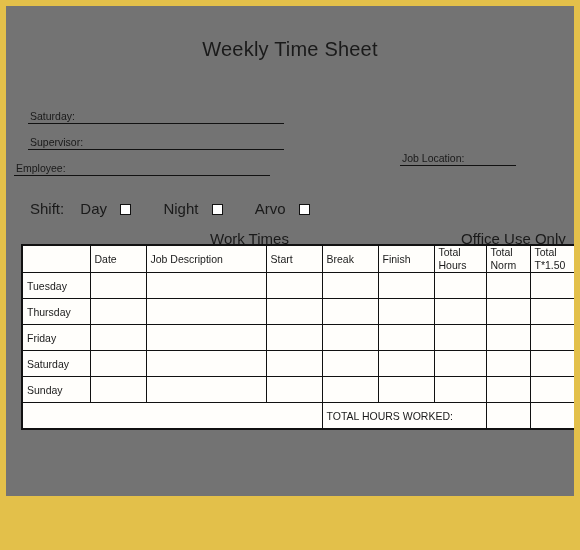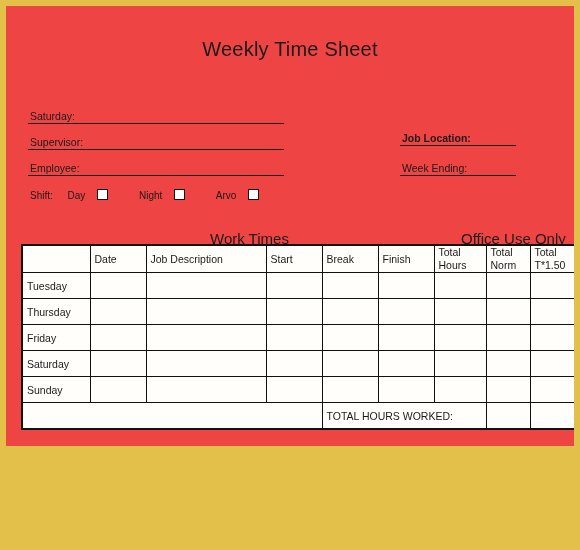--- a/index.html
+++ b/index.html
@@ -11,22 +11,22 @@
     height: 550px;
     background: #e3c04a;
     font-family: "Liberation Sans", sans-serif;
     overflow: hidden;
   }
   #page {
     position: absolute;
     left: 6px;
     top: 6px;
     width: 568px;
-    height: 440px;
-    background: #ef4444;
+    height: 490px;
+    background: #737373;
     overflow: hidden;
   }
 
   
   #title {
     position: absolute;
     left: 0;
     top: 32px;
     width: 568px;
     text-align: center;
@@ -53,31 +53,31 @@
   .field .val {
     position: absolute;
     left: 66px;
     bottom: 1px;
     font-size: 10.5px;
     color: #1a1a1a;
     white-space: nowrap;
   }
   #f-customer   { left: 22px; top: 100px; width: 256px; }
   #f-supervisor { left: 22px; top: 126px; width: 256px; }
-  #f-employee   { left: 22px; top: 152px; width: 256px; }
-  #f-joblocation{ left: 394px; top: 122px; width: 116px; font-weight: bold; }
+  #f-employee   { left: 8px; top: 152px; width: 256px; }
+  #f-joblocation{ left: 394px; top: 142px; width: 116px; }
   #f-weekending { left: 394px; top: 152px; width: 116px; }
 
   
   #shift-row {
     position: absolute;
     left: 24px;
-    top: 183px;
+    top: 194px;
     height: 16px;
-    font-size: 10px;
+    font-size: 15px;
     color: #1a1a1a;
     white-space: nowrap;
   }
   #shift-row .sh-label { margin-right: 12px; }
   .shift-opt {
     display: inline-block;
     margin-right: 28px;
   }
   .shift-opt .nm { margin-right: 9px; }
   .checkbox {
@@ -166,23 +166,20 @@
     <span class="lbl">Supervisor:</span>
     <span class="val"></span>
   </div>
   <div class="field" id="f-employee">
     <span class="lbl">Employee:</span>
     <span class="val"></span>
   </div>
 
   <div class="field" id="f-joblocation">
     <span class="lbl">Job Location:</span>
-  </div>
-  <div class="field" id="f-weekending">
-    <span class="lbl">Week Ending:</span>
   </div>
 
   <div id="shift-row">
     <span class="sh-label">Shift:</span>
     <span class="shift-opt">
       <span class="nm">Day</span>
       <span class="checkbox"></span>
     </span>
     <span class="shift-opt">
       <span class="nm">Night</span>

